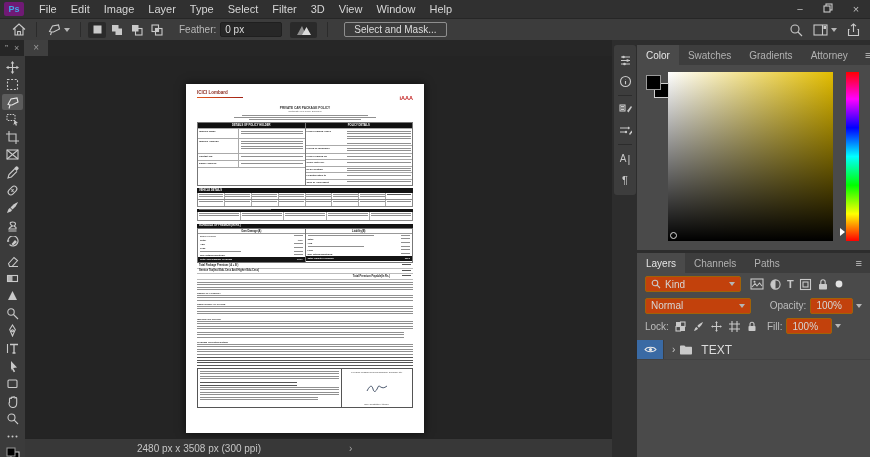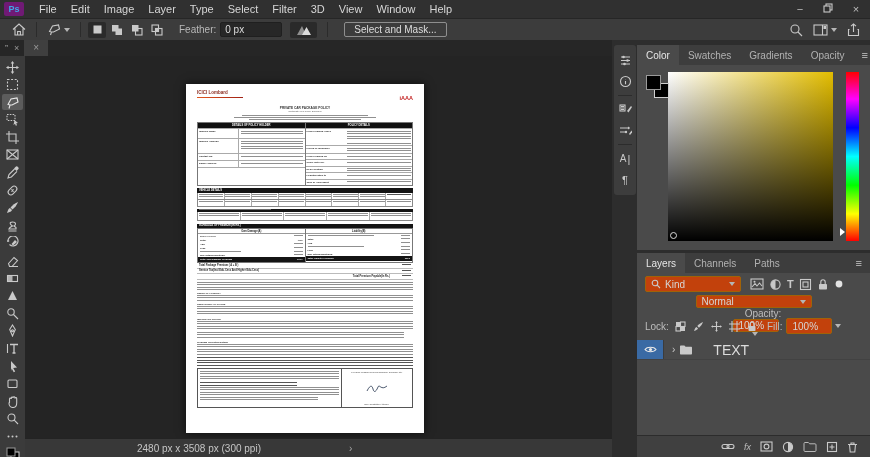--- a/index.html
+++ b/index.html
@@ -649,21 +649,21 @@
           <span style="font-size:11px;margin-left:1px;">|</span>
         </div>
       <div class="dock-icon">¶</div>
     </div>
 
     <div class="panel" style="top:6px;height:205px;">
       <div class="panel-header">
         <div class="ptab active">Color</div>
         <div class="ptab">Swatches</div>
         <div class="ptab">Gradients</div>
-        <div class="ptab">Opacity</div>
+        <div class="ptab">Attorney</div>
         <div class="panel-menu">≡</div>
       </div>
       <div class="color-body">
         <div class="bg-swatch"></div>
         <div class="fg-swatch"></div>
         <div class="sv-field">
           <div class="sv-cursor"></div>
         </div>
         <div class="hue-bar"></div>
         <div class="hue-pointer"></div>
@@ -705,21 +705,21 @@
           <svg class="ic" width="12" height="13" viewBox="0 0 12 13">
               <rect class="fil" x="2" y="6" width="8" height="5.5" rx="0.8"></rect>
               <path d="M3.8 6V4a2.2 2.2 0 0 1 4.4 0v2"></path>
             </svg>
           <svg width="10" height="10" viewBox="0 0 10 10">
               <circle cx="5" cy="5" r="3.4" fill="#e3e3e3"></circle>
             </svg>
         </div>
       </div>
 
-      <div class="lrow-bar" style="height:21px;flex-direction:column;">
+      <div class="lrow-bar" style="height:21px;">
         <div class="well" style="width:104px;">
           <span>Normal</span>
           <span class="chev" style="margin-left:auto;"></span>
         </div>
         <span style="margin-left:19px;color:#bdbdbd;">Opacity:</span>
         <div class="well" style="width:34px;margin-left:4px;">
           <span>100%</span>
         </div>
         <span class="chev"></span>
       </div>
@@ -761,45 +761,20 @@
           <div class="eye-cell" style="background:#3a6aa4;">
             <svg class="ic" width="13" height="9" viewBox="0 0 13 9" style="stroke:#e8e8e8;">
                 <path d="M1 4.5C3 1.5 10 1.5 12 4.5 10 7.5 3 7.5 1 4.5z"></path>
                 <circle class="fil" cx="6.5" cy="4.5" r="1.6" style="fill:#e8e8e8;"></circle>
               </svg>
           </div>
           <span style="margin:0 4px 0 8px;color:#c9c9c9;font-size:10px;">›</span>
           <svg width="14" height="11" viewBox="0 0 14 11">
               <path d="M1 2.5c0-.6.4-1 1-1h3.4l1.2 1.3H12c.6 0 1 .4 1 1v5.7c0 .6-.4 1-1 1H2c-.6 0-1-.4-1-1z" fill="#c9c9c9"></path>
             </svg>
-          <span style="margin-left:20px;font-size:14px;color:#dcdcdc;">TEXT</span>
-        </div>
-      </div>
-
-      <div class="lfooter">
-        <svg class="ic" width="14" height="9" viewBox="0 0 14 9">
-            <rect x="1" y="2.5" width="7" height="4" rx="2"></rect>
-            <rect x="6" y="2.5" width="7" height="4" rx="2"></rect>
-          </svg>
-        <span class="fx-label">fx</span>
-        <svg class="ic" width="13" height="11" viewBox="0 0 13 11">
-            <rect x="1" y="1" width="11" height="9"></rect>
-            <circle cx="6.5" cy="5.5" r="2.4"></circle>
-          </svg>
-        <svg class="ic" width="12" height="12" viewBox="0 0 12 12">
-            <circle cx="6" cy="6" r="4.6"></circle>
-            <path class="fil" d="M6 1.4a4.6 4.6 0 0 1 0 9.2z"></path>
-          </svg>
-        <svg width="14" height="11" viewBox="0 0 14 11">
-            <path d="M1 2.5c0-.6.4-1 1-1h3.4l1.2 1.3H12c.6 0 1 .4 1 1v5.7c0 .6-.4 1-1 1H2c-.6 0-1-.4-1-1z" fill="none" stroke="#b8b8b8"></path>
-          </svg>
-        <svg class="ic" width="12" height="12" viewBox="0 0 12 12">
-            <rect x="1.5" y="1.5" width="9" height="9"></rect>
-            <path d="M6 3.5v5M3.5 6h5"></path>
-          </svg>
-        <svg class="ic" width="11" height="12" viewBox="0 0 11 12">
-            <path d="M2.5 3.5l.7 7.5h4.6l.7-7.5M1 3.5h9M4 3.5V2h3v1.5"></path>
-          </svg>
-      </div>
+          <span style="margin-left:8px;font-size:12px;color:#dcdcdc;">TEXT</span>
+        </div>
+      </div>
+
     </div>
   </div>
 
 </div>
 
 </body></html>

